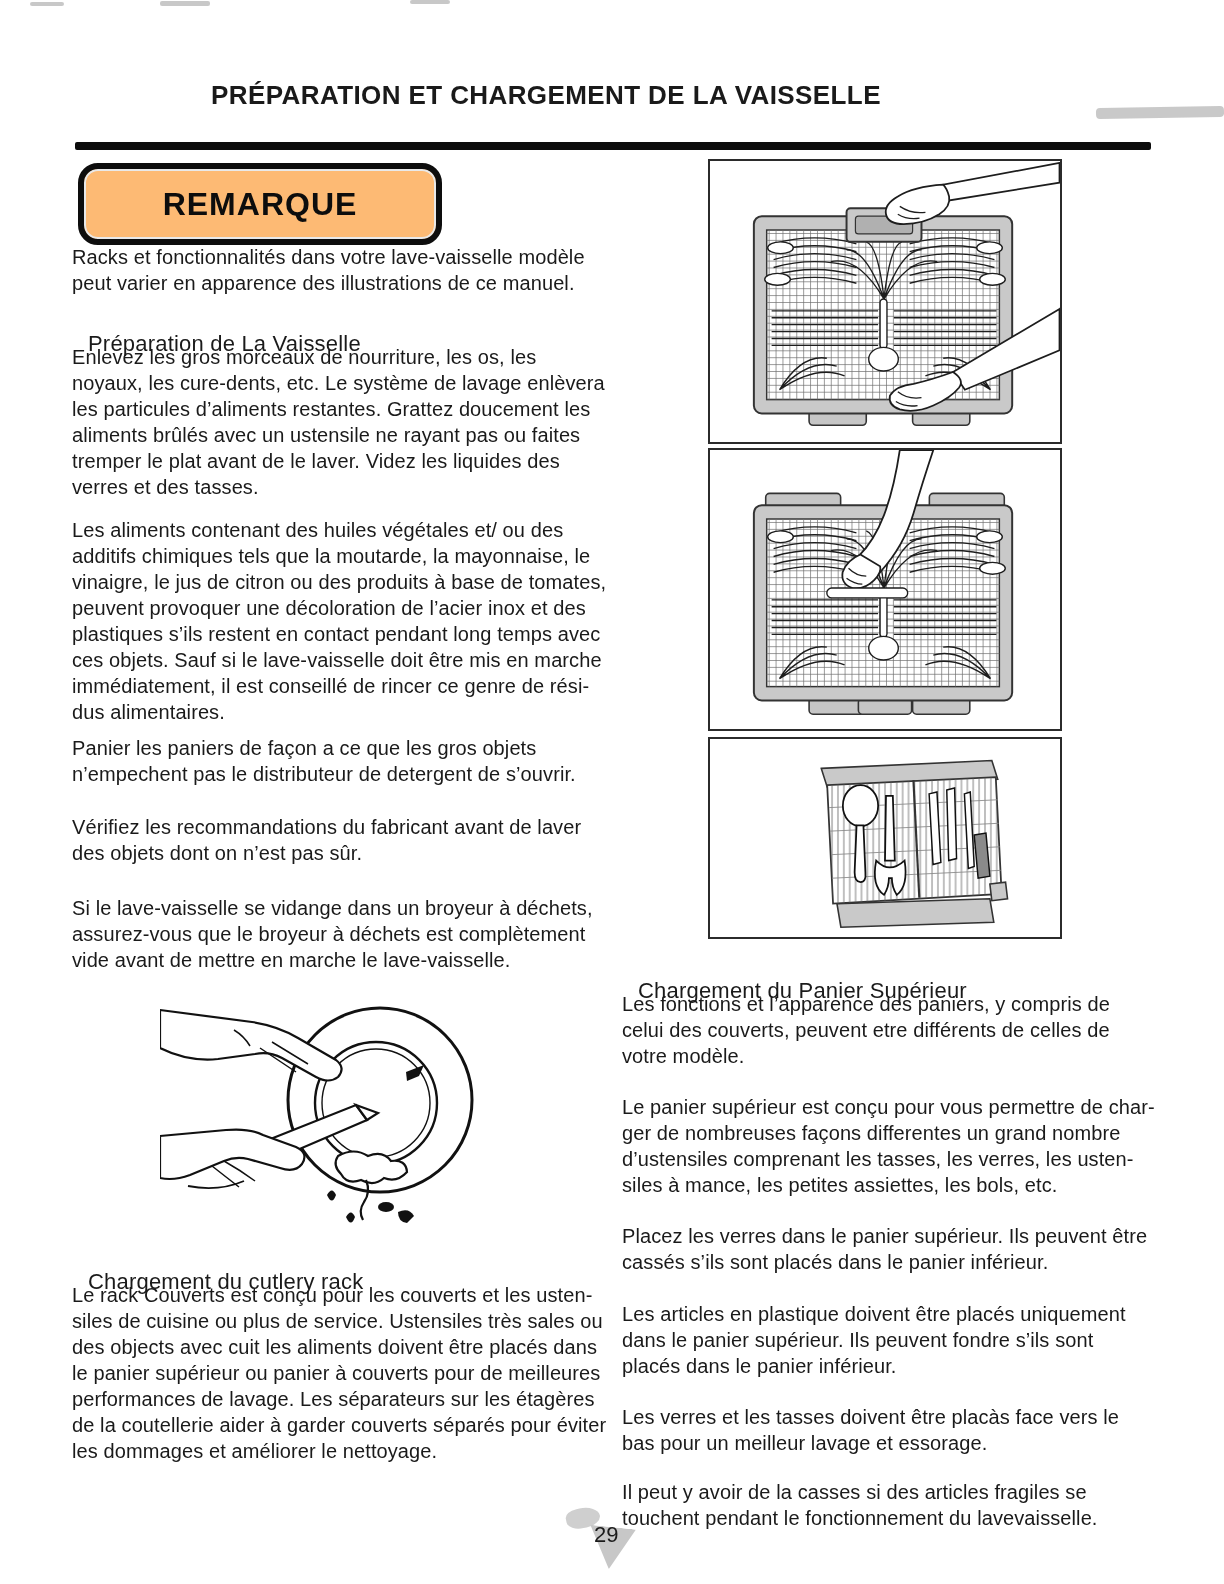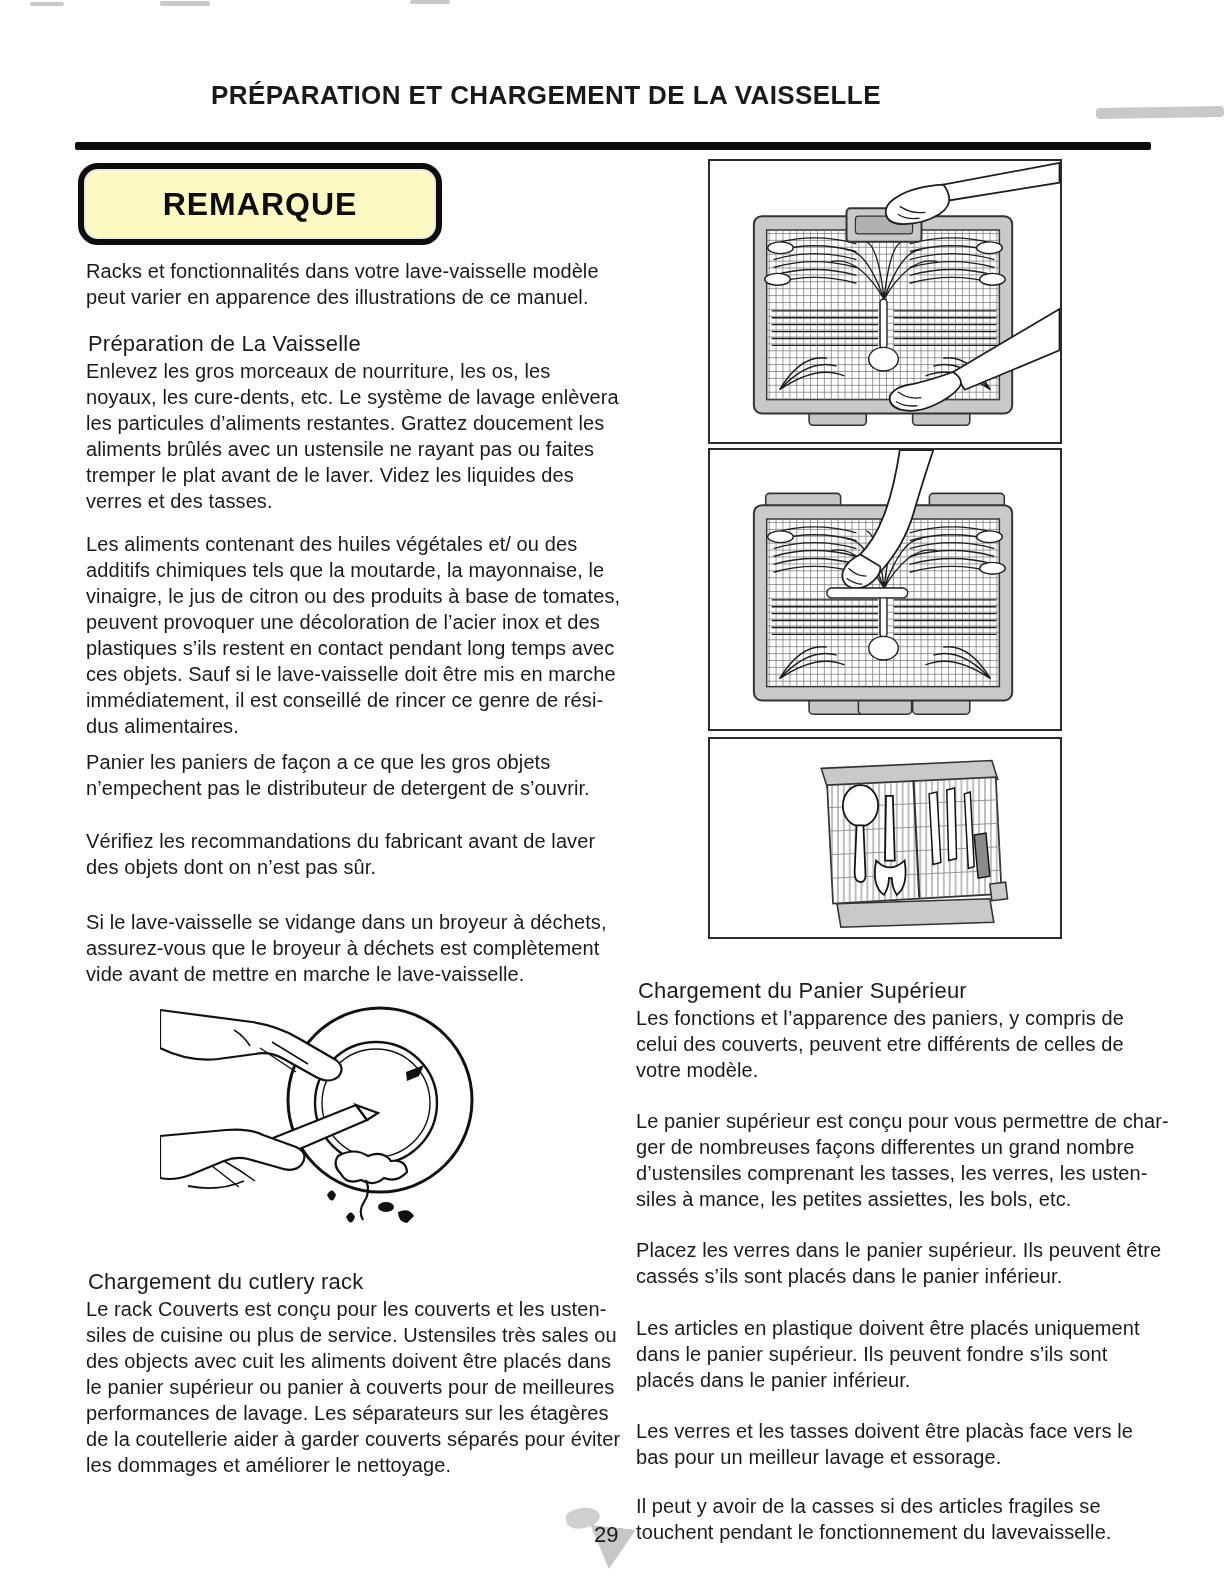--- a/index.html
+++ b/index.html
@@ -2,25 +2,25 @@
 <html><head>
 <meta charset="utf-8">
 <style>
   html,body{margin:0;padding:0;background:#ffffff;}
   body{width:1224px;height:1584px;position:relative;overflow:hidden;
        font-family:"Liberation Sans",sans-serif;color:#1a1a1a;}
   .abs{position:absolute;}
   .title{left:0;top:68px;width:1068px;text-align:center;font-size:26px;font-weight:bold;
          letter-spacing:0.4px;margin:12px;}
   .rule{left:75px;top:142px;width:1076px;height:8px;background:#0c0c0c;border-radius:2px;}
-  .notebox{left:78px;top:163px;width:352px;height:70px;background:#fef9c3;
+  .notebox{left:78px;top:163px;width:352px;height:70px;background:#fdba74;
            border:6px solid #0d0d0d;border-radius:20px;display:flex;align-items:center;
            justify-content:center;box-shadow:inset 0 0 0 2px #e9e9e9;}
   .notebox span{font-size:32px;font-weight:bold;letter-spacing:1px;color:#0d0d0d;}
-  p.body{white-space:pre;font-size:20px;line-height:26px;margin:14px;letter-spacing:0.1px;}
+  p.body{white-space:pre;font-size:20px;line-height:26px;margin:0;letter-spacing:0.1px;}
   h2.sec{font-size:22px;font-weight:normal;margin:16px;line-height:28px;letter-spacing:0.2px;text-align:center;}
   .fig{border:2px solid #2b2b2b;background:#ffffff;box-sizing:border-box;}
   .fig svg{display:block;width:100%;height:100%;}
   .plain-fig svg{display:block;width:100%;height:100%;}
   .pageno{font-size:22px;color:#1a1a1a;z-index:2;margin-top:20px;}
   .page-arrow{width:46px;height:42px;background:#c7c7c7;
               clip-path:polygon(0 0,100% 0,50% 100%);transform:rotate(6deg);z-index:1;}
   .page-blob{width:34px;height:20px;background:#cfcfcf;border-radius:40% 60% 50% 50%;
              transform:rotate(-12deg);z-index:1;}
   .streak{background:#c0c0c0;border-radius:4px;opacity:0.85;}

